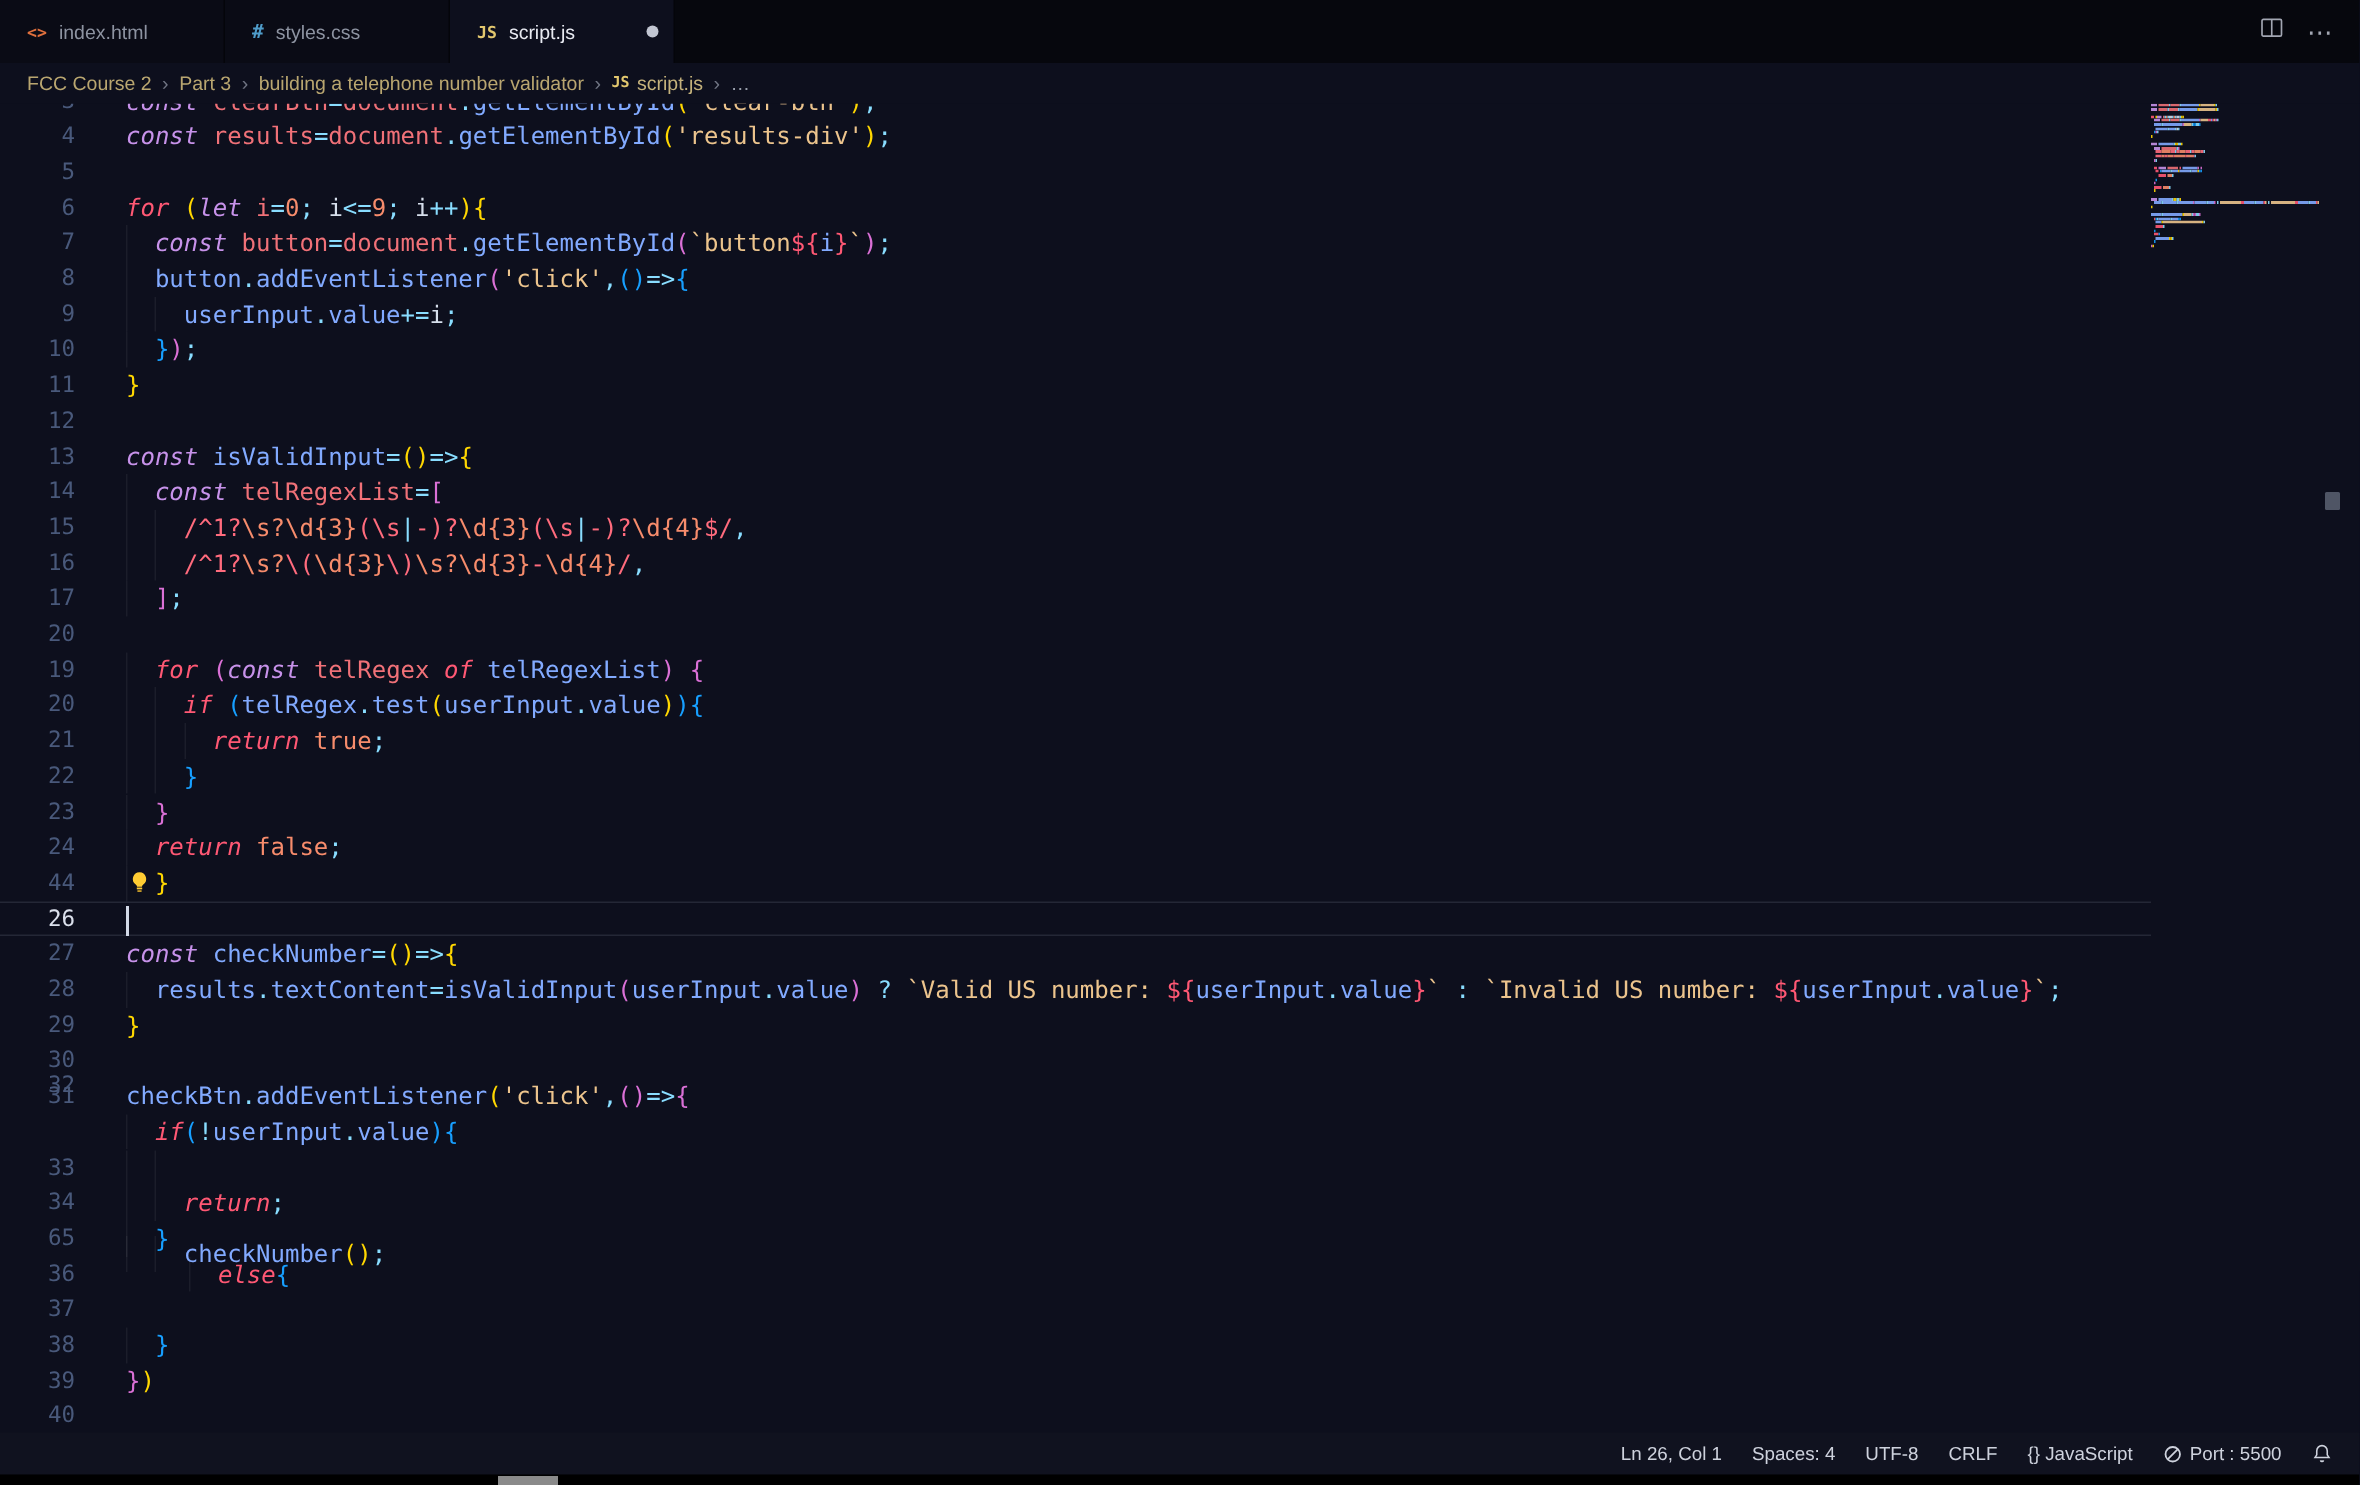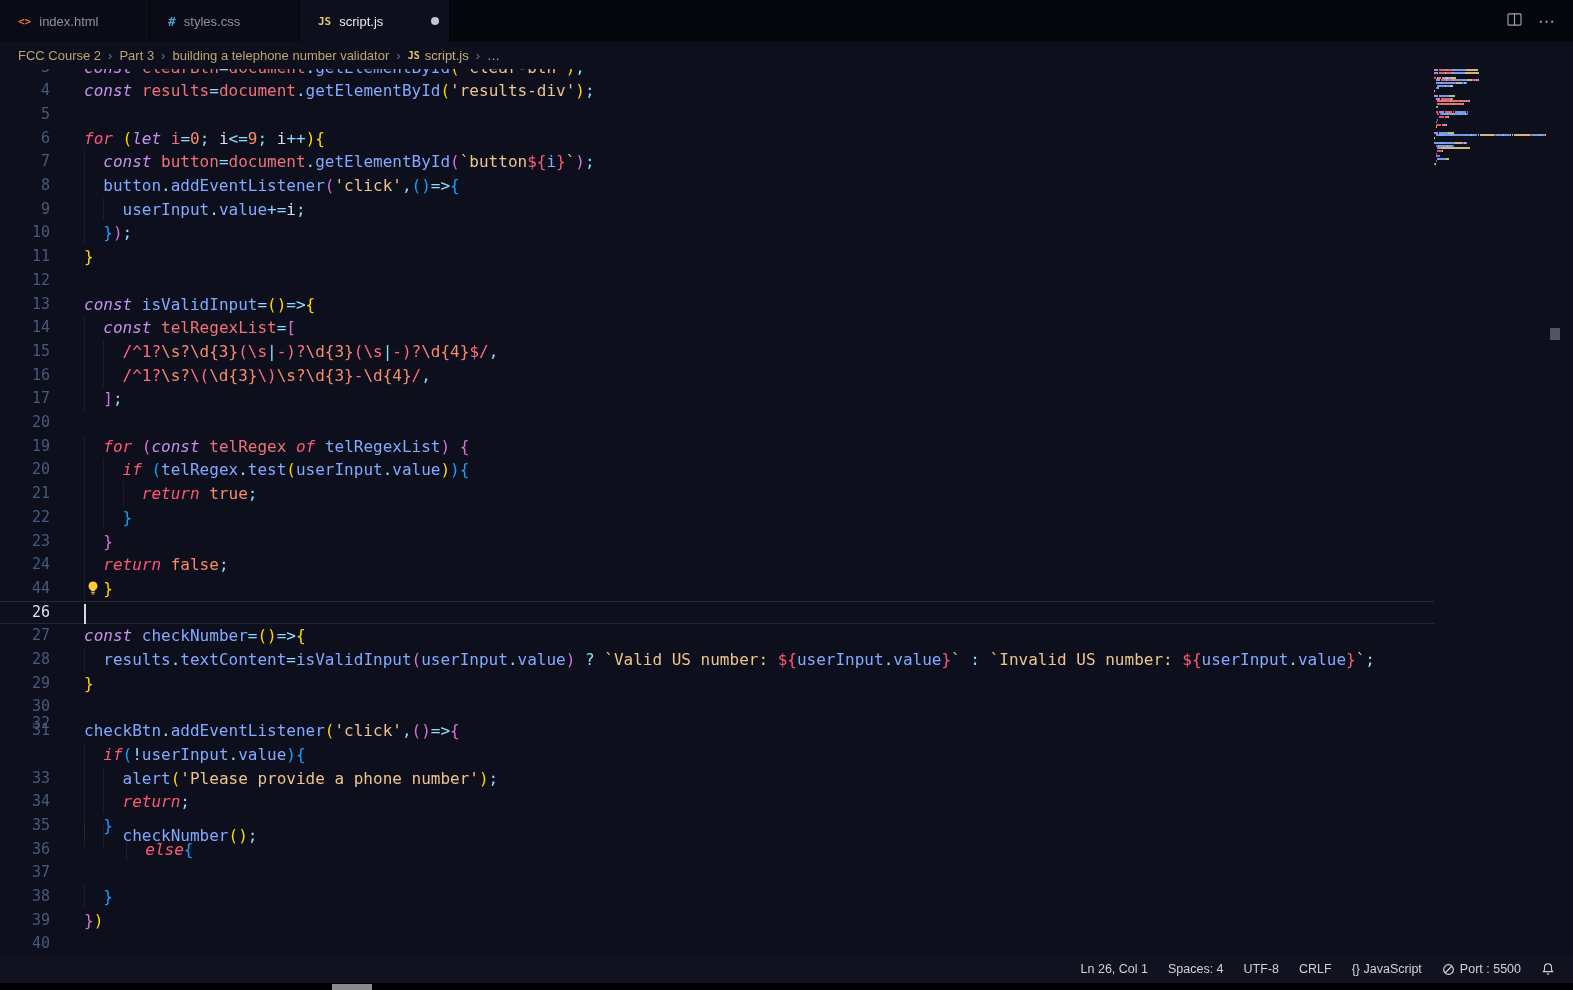--- a/index.html
+++ b/index.html
@@ -139,21 +139,21 @@
       <div class="ln" style="top: 507.9px;">44</div>
       <div class="ln active" style="top: 531.6px;">26</div>
       <div class="ln" style="top: 555.3px;">27</div>
       <div class="ln" style="top: 579px;">28</div>
       <div class="ln" style="top: 602.7px;">29</div>
       <div class="ln" style="top: 626.4px;">30</div>
       <div class="ln" style="top: 650.1px;">31</div>
       <div class="ln" style="top: 643px;">32</div>
       <div class="ln" style="top: 697.5px;">33</div>
       <div class="ln" style="top: 721.2px;">34</div>
-      <div class="ln" style="top: 744.9px;">35</div>
+      <div class="ln" style="top: 744.9px;">65</div>
       <div class="ln" style="top: 768.6px;">36</div>
       <div class="ln" style="top: 792.3px;">37</div>
       <div class="ln" style="top: 816px;">38</div>
       <div class="ln" style="top: 839.7px;">39</div>
       <div class="ln" style="top: 863.4px;">40</div>
     </div>
   <div id="lines">
       <div class="crow" style="top: -13.5px;">
         <span class="ctext"><span style="color: rgb(199, 146, 234); font-style: italic;">const</span><span style="color: rgb(214, 222, 235);"> </span><span style="color: rgb(240, 113, 120);">clearBtn</span><span style="color: rgb(137, 221, 255);">=</span><span style="color: rgb(240, 113, 120);">document</span><span style="color: rgb(137, 221, 255);">.</span><span style="color: rgb(130, 170, 255);">getElementById</span><span style="color: rgb(255, 215, 0);">(</span><span style="color: rgb(236, 196, 141);">'clear-btn'</span><span style="color: rgb(255, 215, 0);">)</span><span style="color: rgb(137, 221, 255);">;</span></span>
       </div>
@@ -265,21 +265,20 @@
       <div class="crow" style="top: 650.1px; text-decoration: underline;">
         <span class="ctext"><span style="color: rgb(130, 170, 255);">checkBtn</span><span style="color: rgb(137, 221, 255);">.</span><span style="color: rgb(130, 170, 255);">addEventListener</span><span style="color: rgb(255, 215, 0);">(</span><span style="color: rgb(236, 196, 141);">'click'</span><span style="color: rgb(137, 221, 255);">,</span><span style="color: rgb(218, 112, 214);">(</span><span style="color: rgb(218, 112, 214);">)</span><span style="color: rgb(137, 221, 255);">=&gt;</span><span style="color: rgb(218, 112, 214);">{</span></span>
       </div>
       <div class="crow" style="top: 673.8px;">
         <i class="guide" style="left: 84px;"></i>
         <span class="ctext"><span style="color: rgb(214, 222, 235);">  </span><span style="color: rgb(255, 88, 116); font-style: italic;">if</span><span style="color: rgb(23, 159, 255);">(</span><span style="color: rgb(137, 221, 255);">!</span><span style="color: rgb(130, 170, 255);">userInput</span><span style="color: rgb(137, 221, 255);">.</span><span style="color: rgb(130, 170, 255);">value</span><span style="color: rgb(23, 159, 255);">)</span><span style="color: rgb(23, 159, 255);">{</span></span>
       </div>
       <div class="crow" style="top: 697.5px;">
         <i class="guide" style="left: 84px;"></i>
         <i class="guide" style="left: 103.26px;"></i>
-        <span class="ctext"><span style="color: rgb(214, 222, 235);">    </span><span style="color: rgb(130, 170, 255);">alert</span><span style="color: rgb(255, 215, 0);">(</span><span style="color: rgb(236, 196, 141);">'Please provide a phone number'</span><span style="color: rgb(255, 215, 0);">)</span><span style="color: rgb(137, 221, 255);">;</span></span>
       </div>
       <div class="crow" style="top: 721.2px;">
         <i class="guide" style="left: 84px;"></i>
         <i class="guide" style="left: 103.26px;"></i>
         <span class="ctext"><span style="color: rgb(214, 222, 235);">    </span><span style="color: rgb(255, 88, 116); font-style: italic;">return</span><span style="color: rgb(137, 221, 255);">;</span></span>
       </div>
       <div class="crow" style="top: 744.9px;">
         <i class="guide" style="left: 84px;"></i>
         <span class="ctext"><span style="color: rgb(214, 222, 235);">  </span><span style="color: rgb(23, 159, 255);">}</span></span>
       </div>

